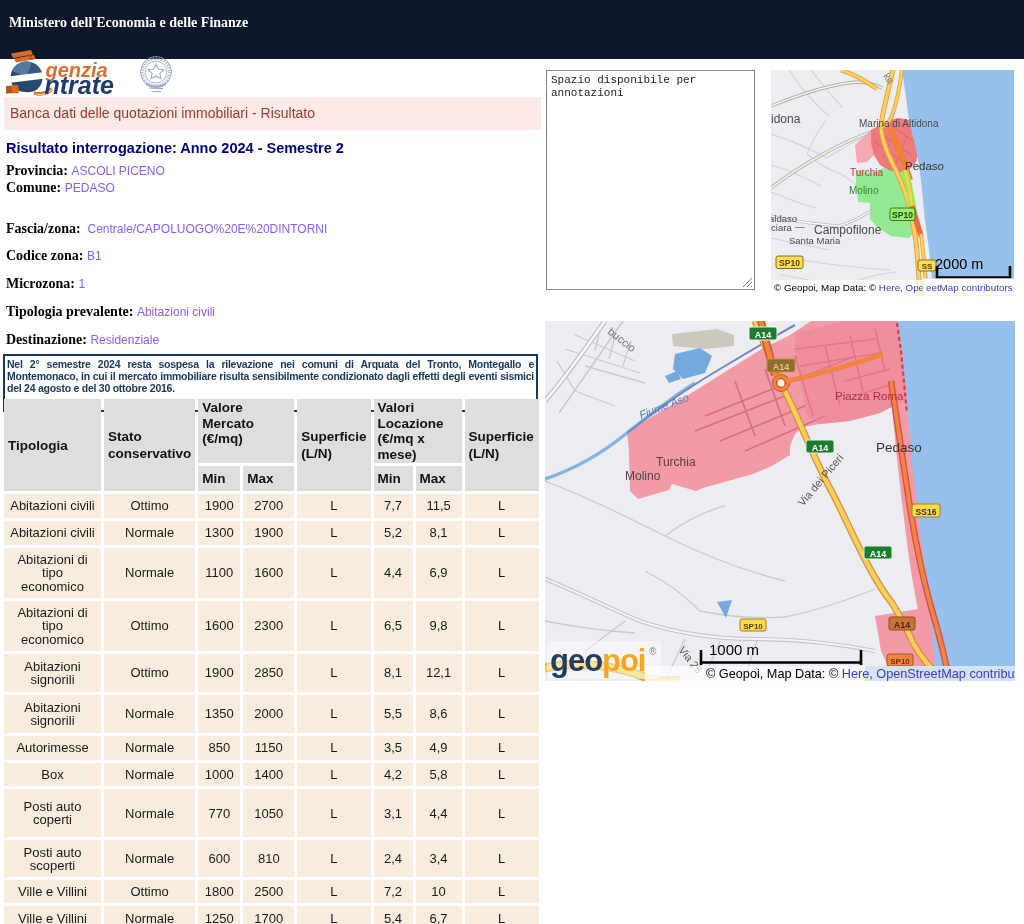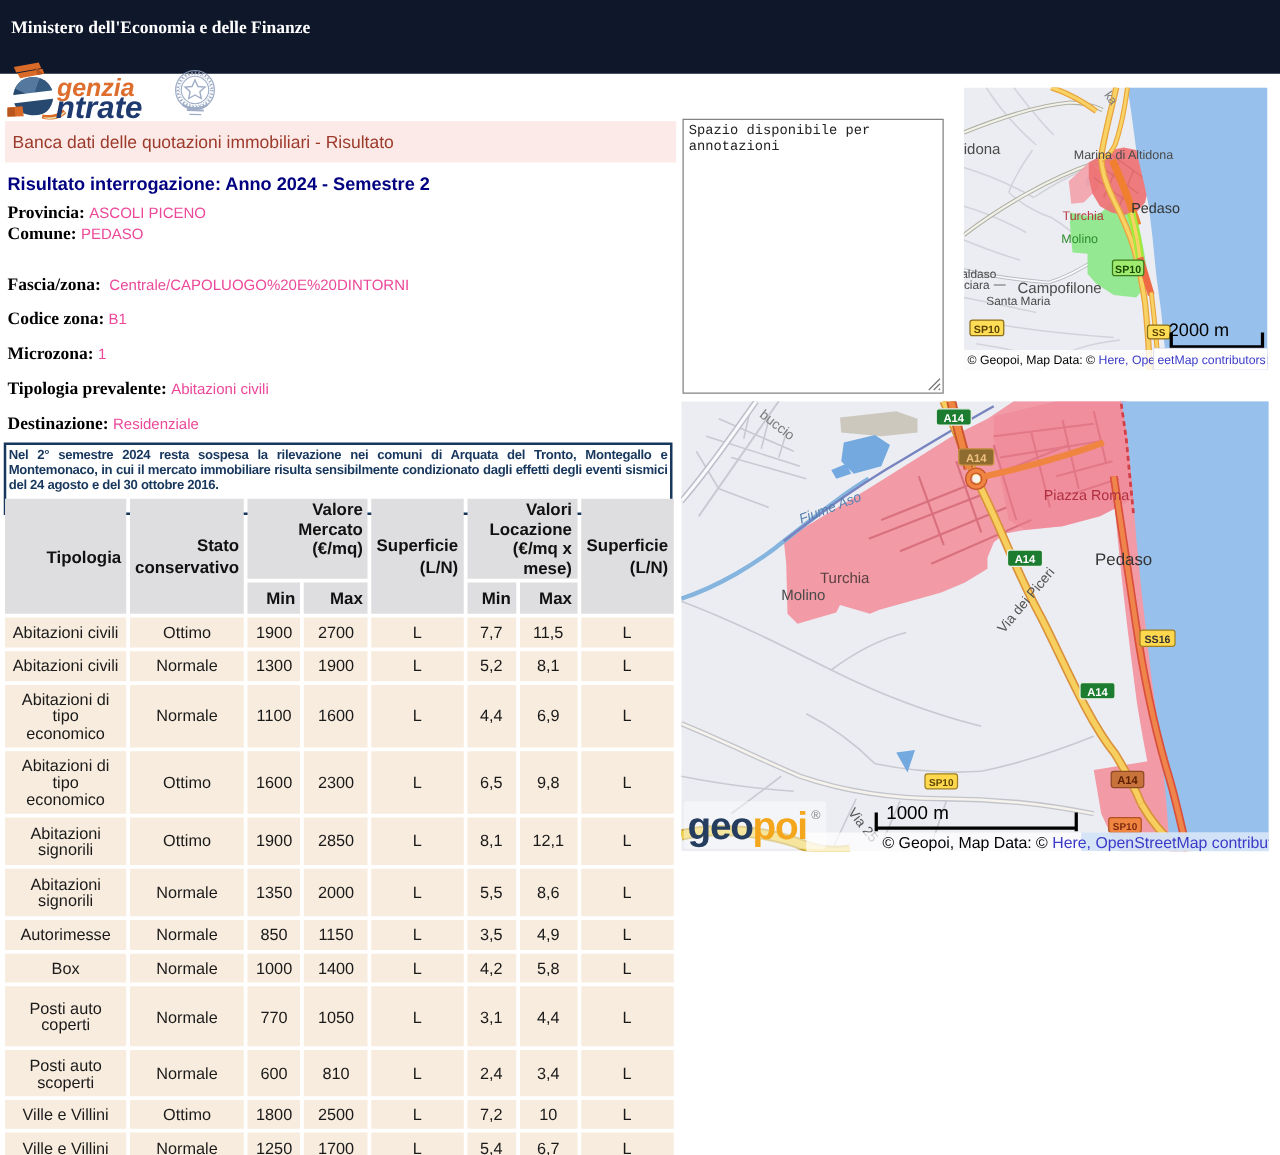--- a/index.html
+++ b/index.html
@@ -1,29 +1,29 @@
 <!DOCTYPE html>
 <html><head><meta charset="utf-8"><title>Banca dati delle quotazioni immobiliari - Risultato</title>
 <style>
 *{margin:0;padding:0;box-sizing:border-box}
 html,body{width:1024px;height:924px;background:#fff;font-family:"Liberation Sans",sans-serif;position:relative;overflow:hidden}
 .abs{position:absolute}
 #topbar{left:0;top:0;width:1024px;height:59px;background:#0f172a;color:#fff;font-family:"Liberation Serif",serif;font-weight:bold;font-size:14px;line-height:45px;padding-left:9px}
 #banner{left:4px;top:97px;width:537px;height:33px;background:#FBEAE7;color:#9C3A2B;font-size:14px;line-height:33px;padding-left:6px}
 #risultato{left:6px;top:140px;color:#000080;font-weight:bold;font-size:14.5px}
 .fl{left:6px;font-family:"Liberation Serif",serif;font-weight:bold;font-size:14px;color:#000;white-space:nowrap}
-.fl span{font-family:"Liberation Sans",sans-serif;font-weight:normal;font-size:12px;color:#ec4899}
+.fl span{font-family:"Liberation Sans",sans-serif;font-weight:normal;font-size:12px;color:#8b5cf6}
 #notebox{left:3px;top:354px;width:535px;height:58px;border:2px solid #17375D;background:#fff;color:#17375D;font-weight:bold;font-size:10.5px;line-height:12.4px;letter-spacing:-0.25px;padding:1.5px 2px;text-align:justify}
 #qtable{left:1px;top:396px;border-collapse:separate;border-spacing:3px;table-layout:fixed}
 #qtable td,#qtable th{font-size:13px;line-height:13.2px;text-align:center;vertical-align:middle;color:#1a1a1a;overflow:hidden}
-#qtable th{background:#DEDEE0;font-size:13.5px;line-height:17px;font-weight:bold;text-align:right;padding:2px 4px;color:#111}
+#qtable th{background:#DEDEE0;font-size:13.5px;line-height:17px;font-weight:bold;text-align:left;padding:2px 4px;color:#111}
 #qtable th.vt{vertical-align:top;padding-top:1px;padding-bottom:1px;line-height:15.5px}
 #qtable td{background:#F8ECDE;padding:5px 5px}
 #qtable th.c2{vertical-align:middle}
-#ta{left:546px;top:70px;width:209px;height:220px;border:1px solid #828282;background:#fff;font-family:"Liberation Mono",monospace;font-size:11px;line-height:12.5px;color:#222;padding:3px 4px;margin-top:25px;}
+#ta{left:546px;top:70px;width:209px;height:220px;border:1px solid #828282;background:#fff;font-family:"Liberation Mono",monospace;font-size:11px;line-height:12.5px;color:#222;padding:3px 4px;}
 #map1{left:771px;top:70px;width:243px;height:226px}
 #map2{left:545px;top:321px;width:470px;height:360px}
 svg text{font-family:"Liberation Sans",sans-serif}
 </style></head>
 <body>
 <div class="abs" id="topbar">Ministero dell'Economia e delle Finanze</div>
 
 <svg class="abs" id="logosvg" style="left:6px;top:46px;width:186px;height:54px" viewBox="0 0 186 54">
   <path d="M5,7.5 L25,4 L27,8.5 L7,12 Z" fill="#D96A28"></path>
   <path d="M8,12.5 L28,9 L29.5,13 L10,16.5 Z" fill="#D96A28"></path>

